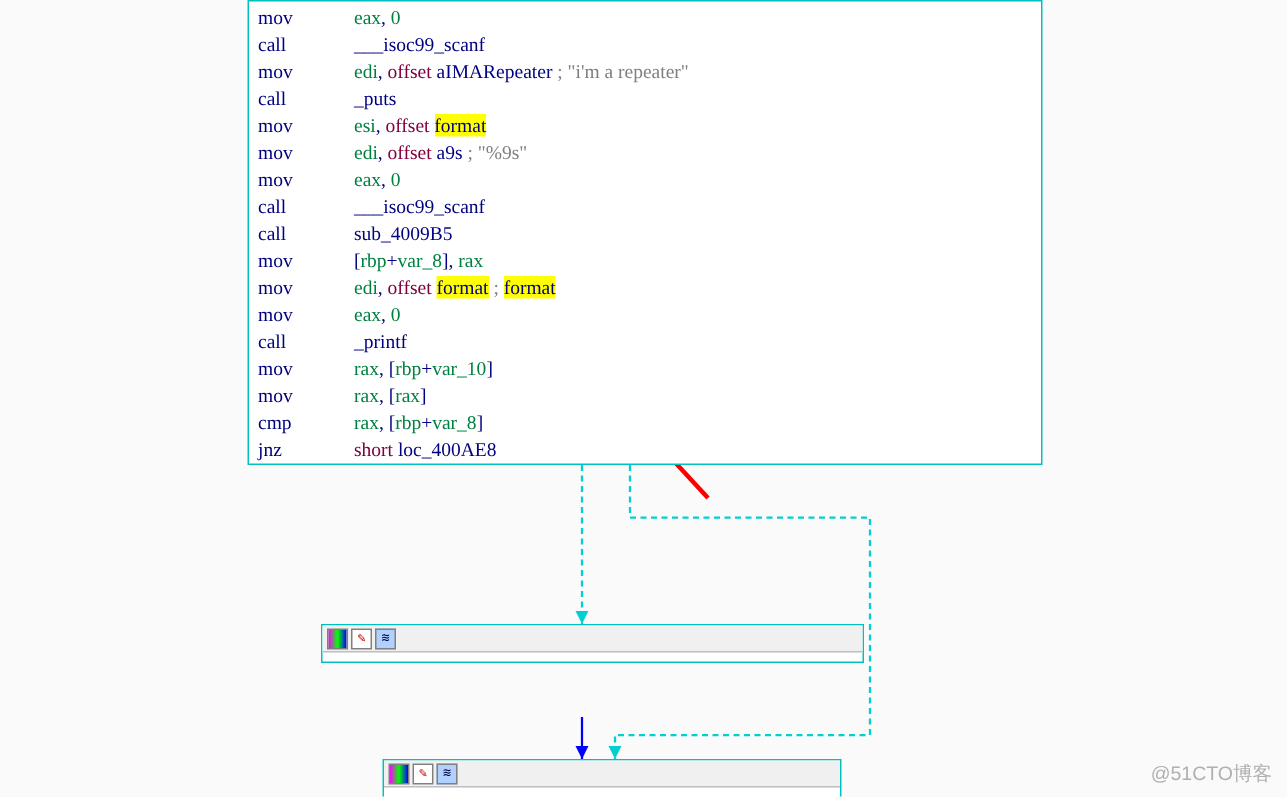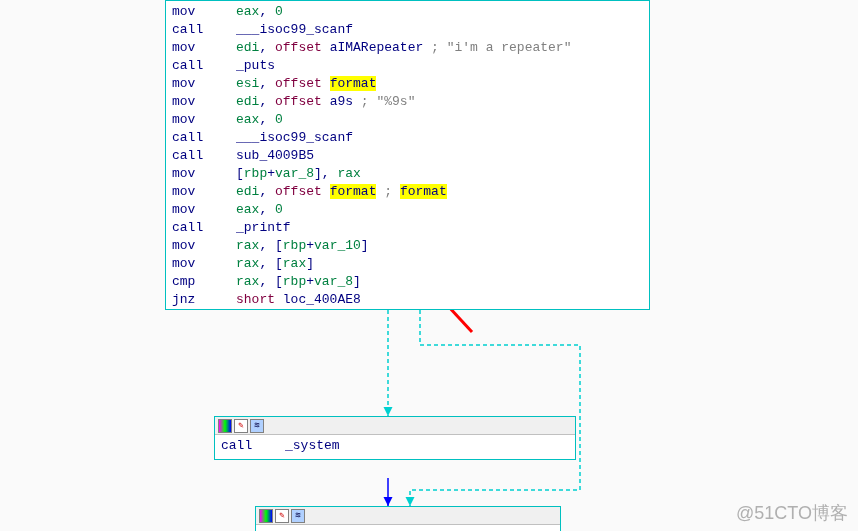--- a/index.html
+++ b/index.html
@@ -57,21 +57,21 @@
   }
   .ic1 { background: linear-gradient(90deg,#ff00ff,#00ff00,#0000ff); }
   .ic2 { background: #fff; color:#c00; }
   .ic3 { background: #b0d0ff; color:#004; }
   .watermark {
     position: absolute;
     bottom: 6px;
     right: 10px;
     color: #b0b0b0;
     font-family: sans-serif;
-    font-size: 18px;
+    font-size: 13px;
     z-index: 2;
   }
 </style>
 </head>
 <body>
 
 <svg class="svg-layer" width="858" height="531">
   <defs>
     <marker id="redhead" markerWidth="10" markerHeight="10" refX="9" refY="3" orient="auto">
       <path d="M0,0 L0,6 L9,3 z" fill="#ff0000"></path>
@@ -87,31 +87,31 @@
   <path d="M 388 310 L 388 348 L 388 416" stroke="#00d0d0" stroke-width="1.5" fill="none" marker-end="url(#cyhead)" stroke-dasharray="4 3"></path>
 
   <path d="M 420 310 L 420 345 L 580 345 L 580 490 L 410 490 L 410 506" stroke="#00d0d0" stroke-width="1.5" fill="none" marker-end="url(#cyhead)" stroke-dasharray="4 3"></path>
 
   <path d="M 388 478 L 388 506" stroke="#0000ff" stroke-width="1.5" fill="none" marker-end="url(#blhead)"></path>
 
   <line x1="338" y1="196" x2="296" y2="214" stroke="#ff0000" stroke-width="3" marker-end="url(#redhead)"></line>
   <line x1="472" y1="332" x2="352" y2="202" stroke="#ff0000" stroke-width="3" marker-end="url(#redhead)"></line>
 </svg>
 
-<div class="block" style="left:165px; top:0px; width:485px; height:310px;">
+<div class="block" style="left:165px; top:0px; width:530px; height:310px;font-family:Liberation Serif, serif;">
   <div class="code-area" id="main-code"><div><span class="op">mov</span><span class="reg">eax</span><span>, </span><span class="num">0</span></div><div><span class="op">call</span><span>___isoc99_scanf</span></div><div><span class="op">mov</span><span class="reg">edi</span><span>, </span><span class="hex">offset</span><span> aIMARepeater </span><span class="comment">; "i'm a repeater"</span></div><div><span class="op">call</span><span>_puts</span></div><div><span class="op">mov</span><span class="reg">esi</span><span>, </span><span class="hex">offset</span><span> </span><span class="hl">format</span></div><div><span class="op">mov</span><span class="reg">edi</span><span>, </span><span class="hex">offset</span><span> a9s </span><span class="comment">; "%9s"</span></div><div><span class="op">mov</span><span class="reg">eax</span><span>, </span><span class="num">0</span></div><div><span class="op">call</span><span>___isoc99_scanf</span></div><div><span class="op">call</span><span>sub_4009B5</span></div><div><span class="op">mov</span><span>[</span><span class="reg">rbp</span><span>+</span><span class="reg">var_8</span><span>], </span><span class="reg">rax</span></div><div><span class="op">mov</span><span class="reg">edi</span><span>, </span><span class="hex">offset</span><span> </span><span class="hl">format</span><span> </span><span class="comment">; </span><span class="hl">format</span></div><div><span class="op">mov</span><span class="reg">eax</span><span>, </span><span class="num">0</span></div><div><span class="op">call</span><span>_printf</span></div><div><span class="op">mov</span><span class="reg">rax</span><span>, [</span><span class="reg">rbp</span><span>+</span><span class="reg">var_10</span><span>]</span></div><div><span class="op">mov</span><span class="reg">rax</span><span>, [</span><span class="reg">rax</span><span>]</span></div><div><span class="op">cmp</span><span class="reg">rax</span><span>, [</span><span class="reg">rbp</span><span>+</span><span class="reg">var_8</span><span>]</span></div><div><span class="op">jnz</span><span class="hex">short</span><span> loc_400AE8</span></div></div>
 </div>
 
 <div class="block" style="left:214px; top:416px; width:362px;">
   <div class="icon-row">
     <span class="toolbar-icon ic1"></span>
     <span class="toolbar-icon ic2">✎</span>
     <span class="toolbar-icon ic3">≋</span>
   </div>
-  <div class="code-area" id="mid-code"><div><span class="op">call</span><span>_system</span></div></div>
+  <div class="code-area" id="mid-code"></div>
 </div>
 
 <div class="block" style="left:255px; top:506px; width:306px;">
   <div class="icon-row">
     <span class="toolbar-icon ic1"></span>
     <span class="toolbar-icon ic2">✎</span>
     <span class="toolbar-icon ic3">≋</span>
   </div>
   <div class="code-area" id="bot-code" style="padding-top:14px;"></div>
 </div>

